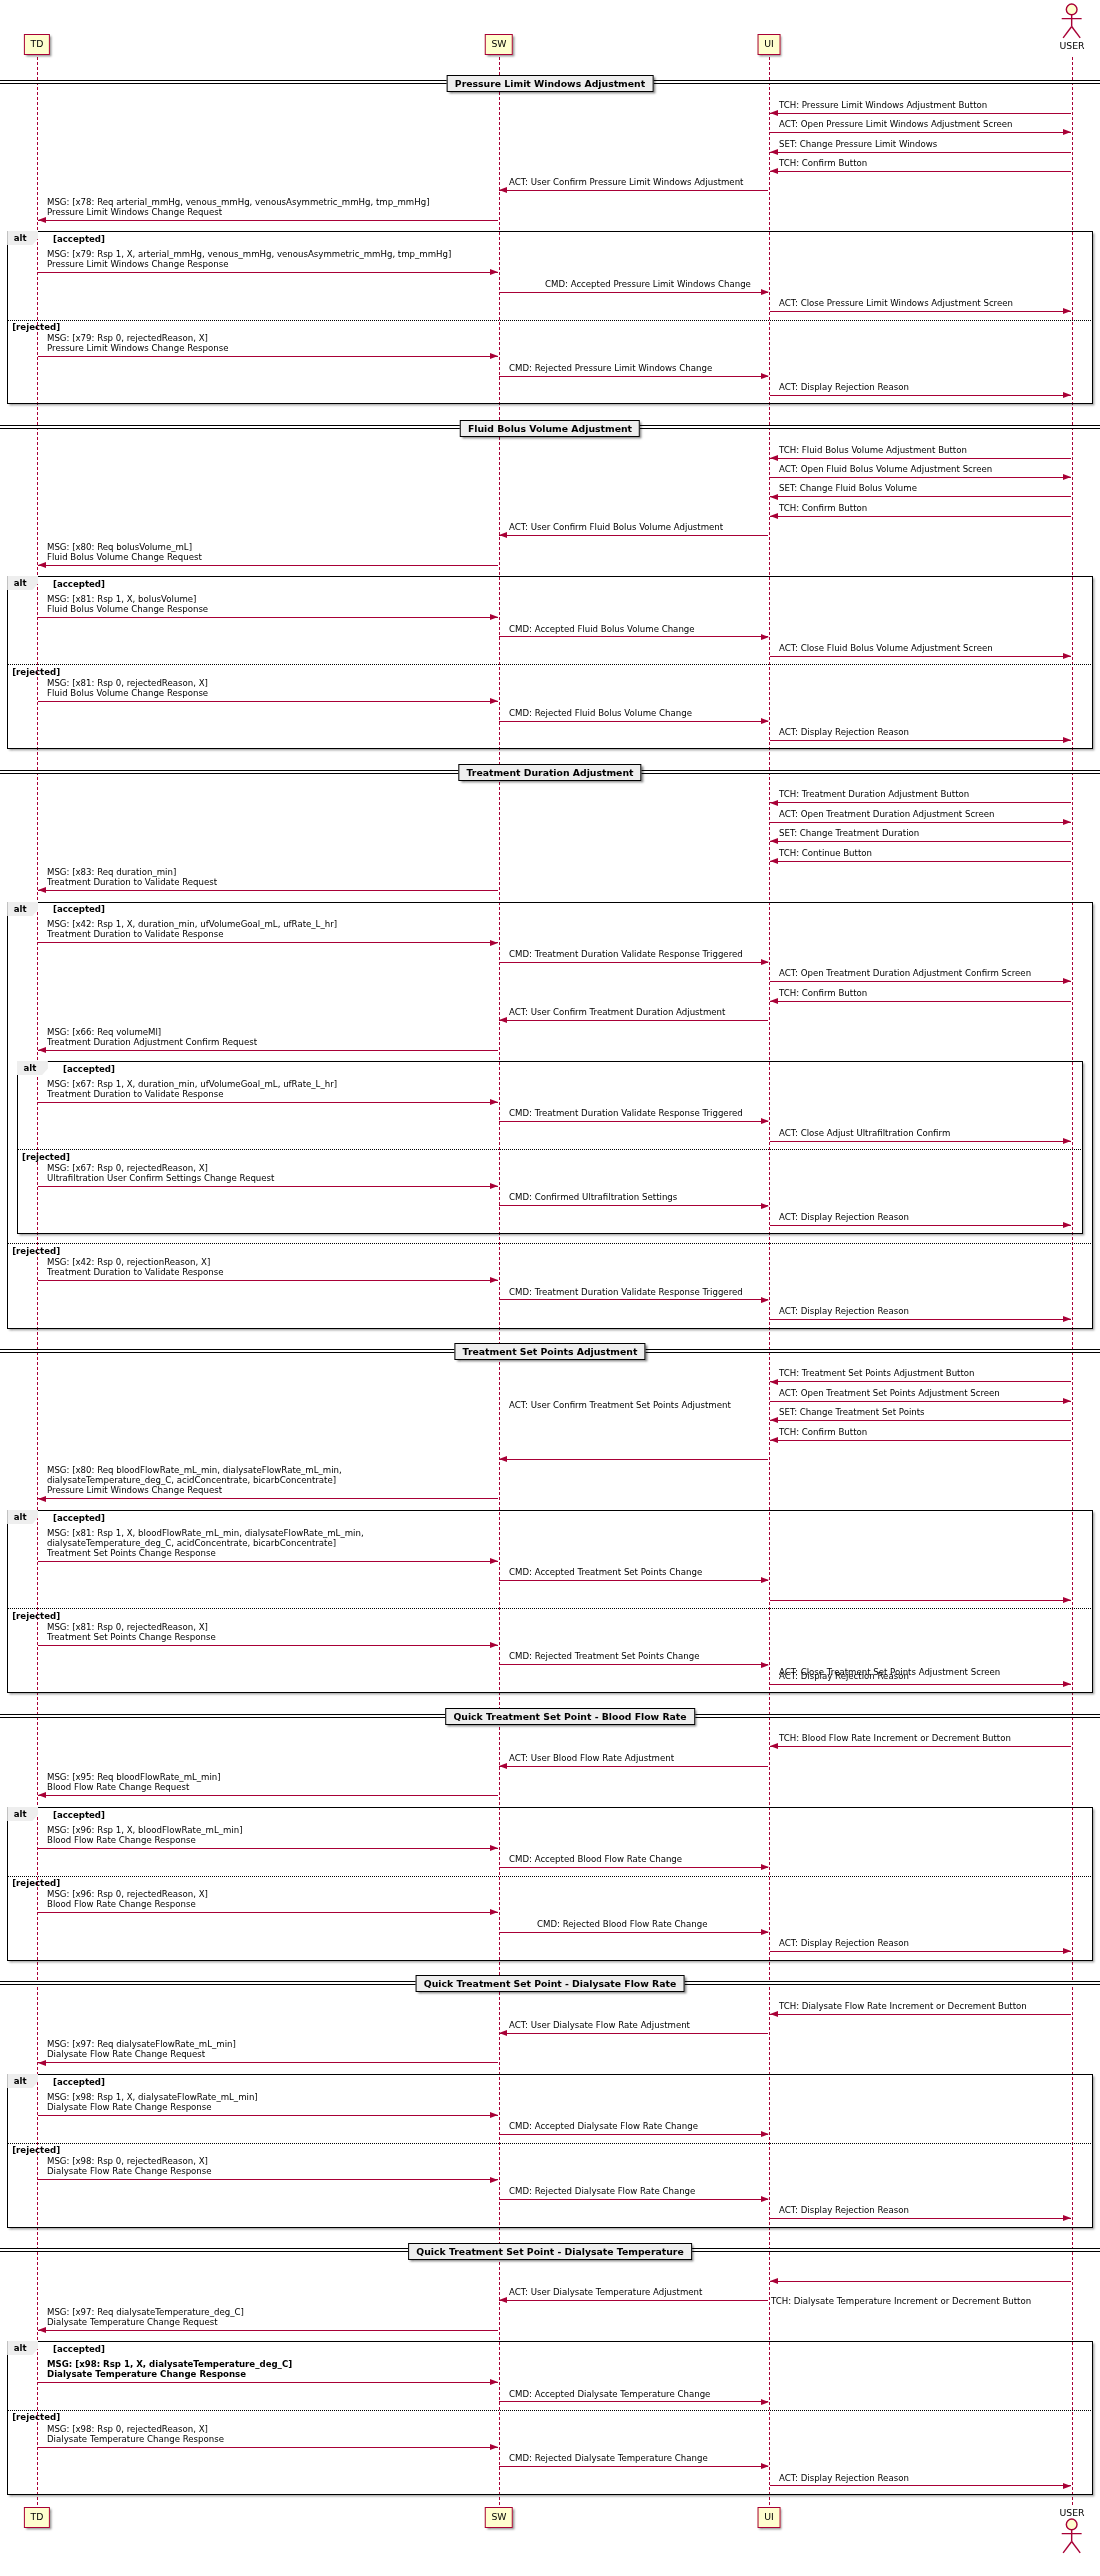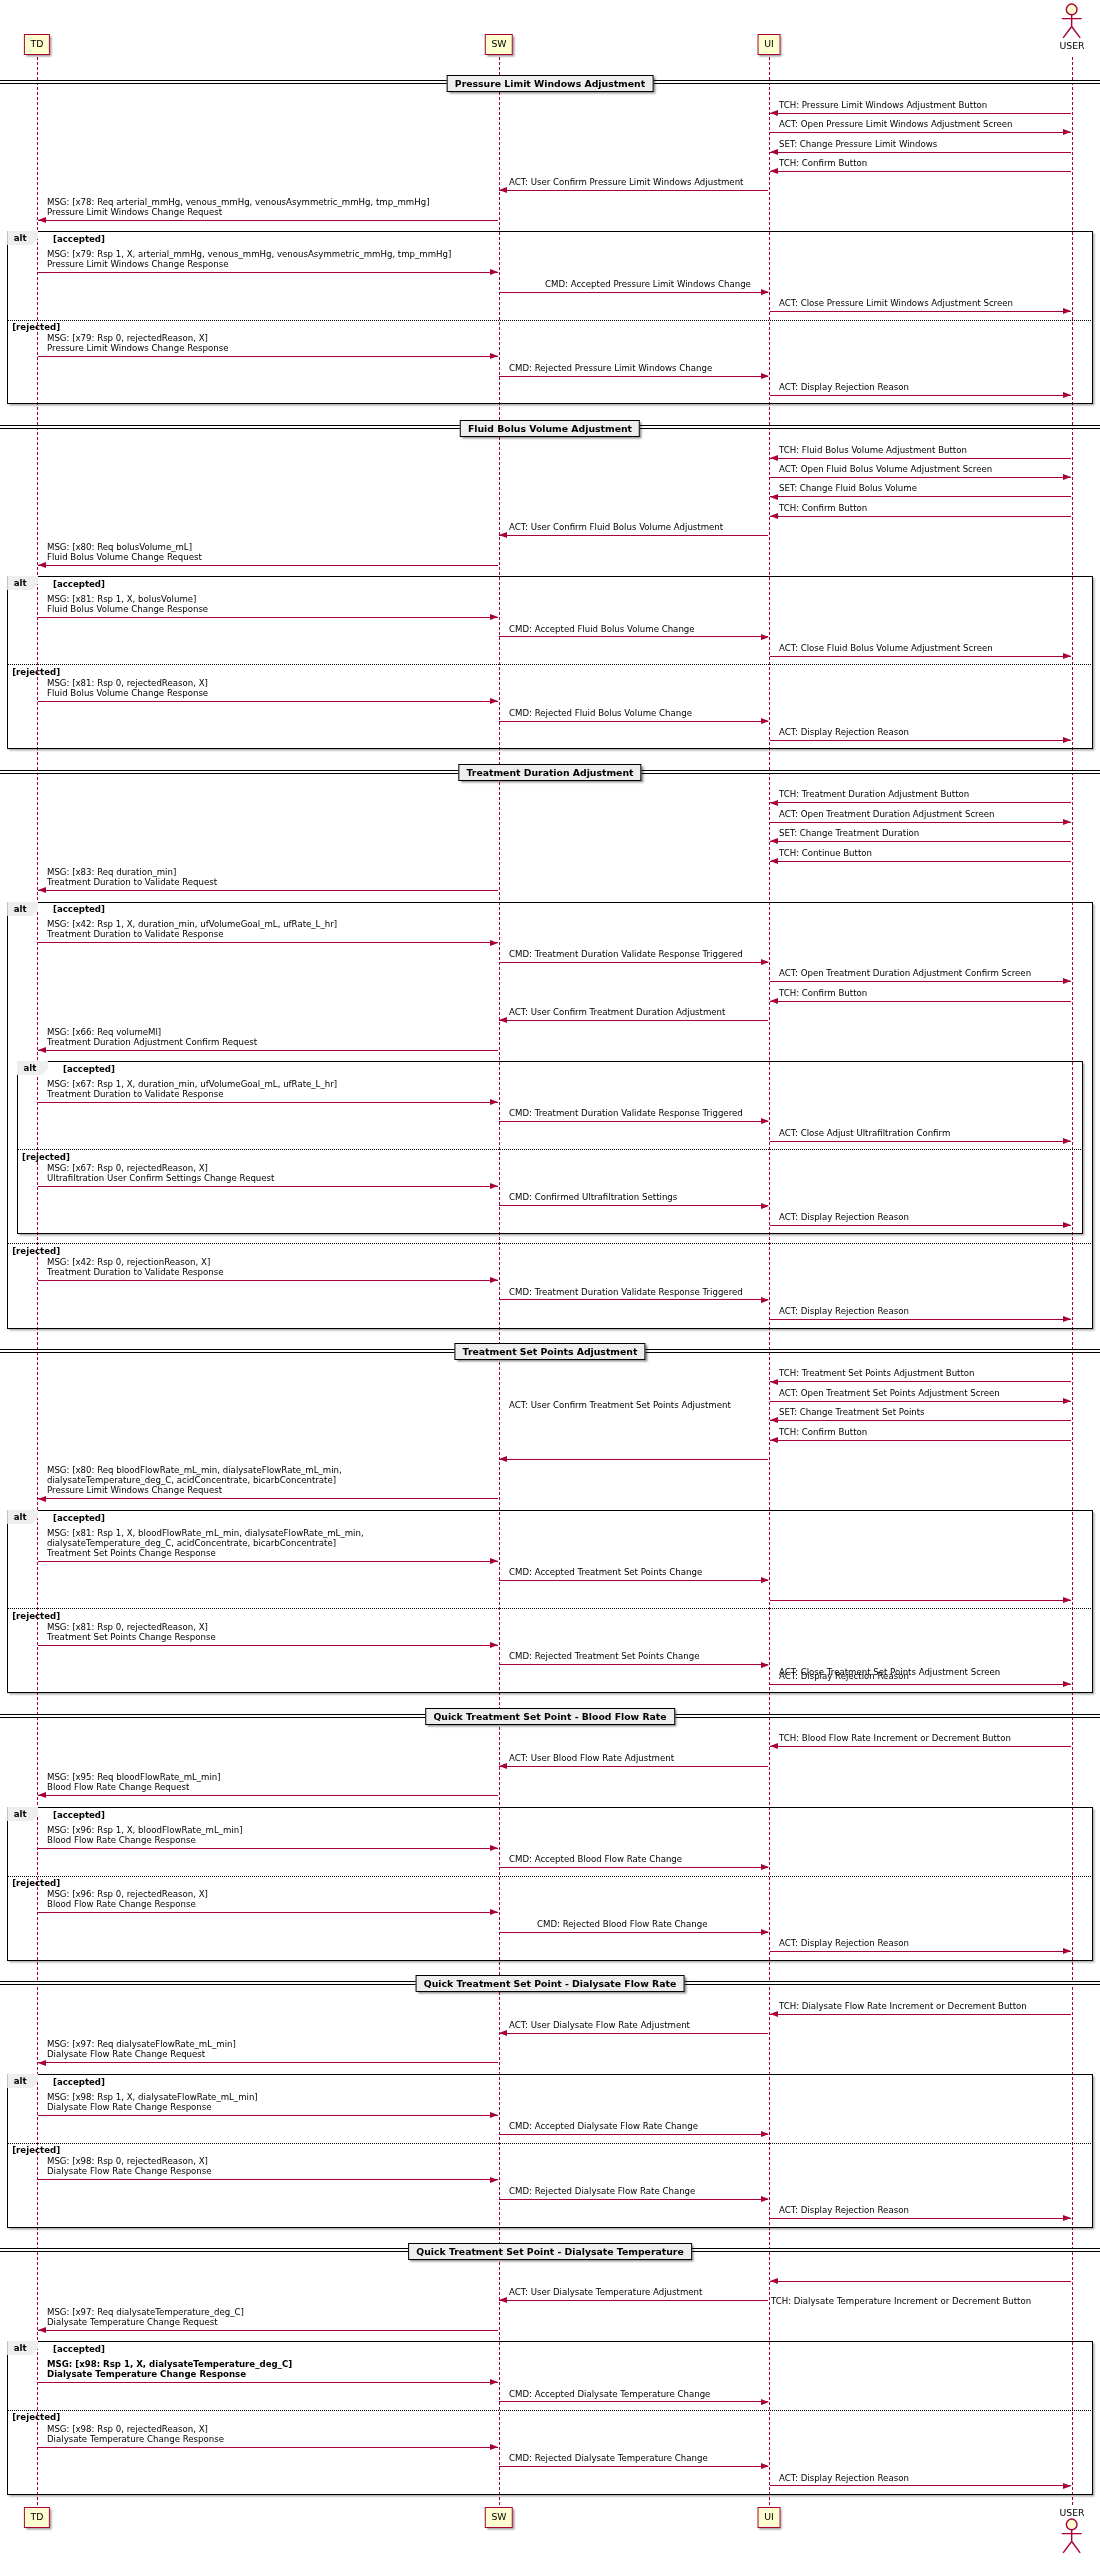--- a/index.html
+++ b/index.html
@@ -358,21 +358,21 @@
       <div>ACT: Display Rejection Reason</div>
     </div>
     <div class="aline" style="left: 770px; top: 1684px; width: 301px;"></div>
     <div class="ah-r" style="left: 1063px; top: 1681px;"></div>
     <div class="frame" style="left: 7.2px; top: 1510px; width: 1084px; height: 181px;"></div>
     <div class="ftab" style="left: 7.2px; top: 1510px;">alt</div>
     <div class="fcond" style="left: 53px; top: 1513px;">[accepted]</div>
     <div class="fsep" style="left: 7.2px; top: 1608px; width: 1084px;"></div>
     <div class="fcond" style="left: 12.2px; top: 1611px;">[rejected]</div>
     <div class="divlines" style="top: 1714px;"></div>
-    <div class="divtitle" style="top: 1708px;">Quick Treatment Set Point - Blood Flow Rate</div>
+    <div class="divtitle" style="top: 1708px; margin-left: 20px;">Quick Treatment Set Point - Blood Flow Rate</div>
     <div class="msg-label" style="left: 779px; top: 1733px;">
       <div>TCH: Blood Flow Rate Increment or Decrement Button</div>
     </div>
     <div class="aline" style="left: 770px; top: 1746px; width: 301px;"></div>
     <div class="ah-l" style="left: 770px; top: 1743px;"></div>
     <div class="msg-label" style="left: 509px; top: 1753px;">
       <div>ACT: User Blood Flow Rate Adjustment</div>
     </div>
     <div class="aline" style="left: 499px; top: 1766px; width: 269px;"></div>
     <div class="ah-l" style="left: 499px; top: 1763px;"></div>

